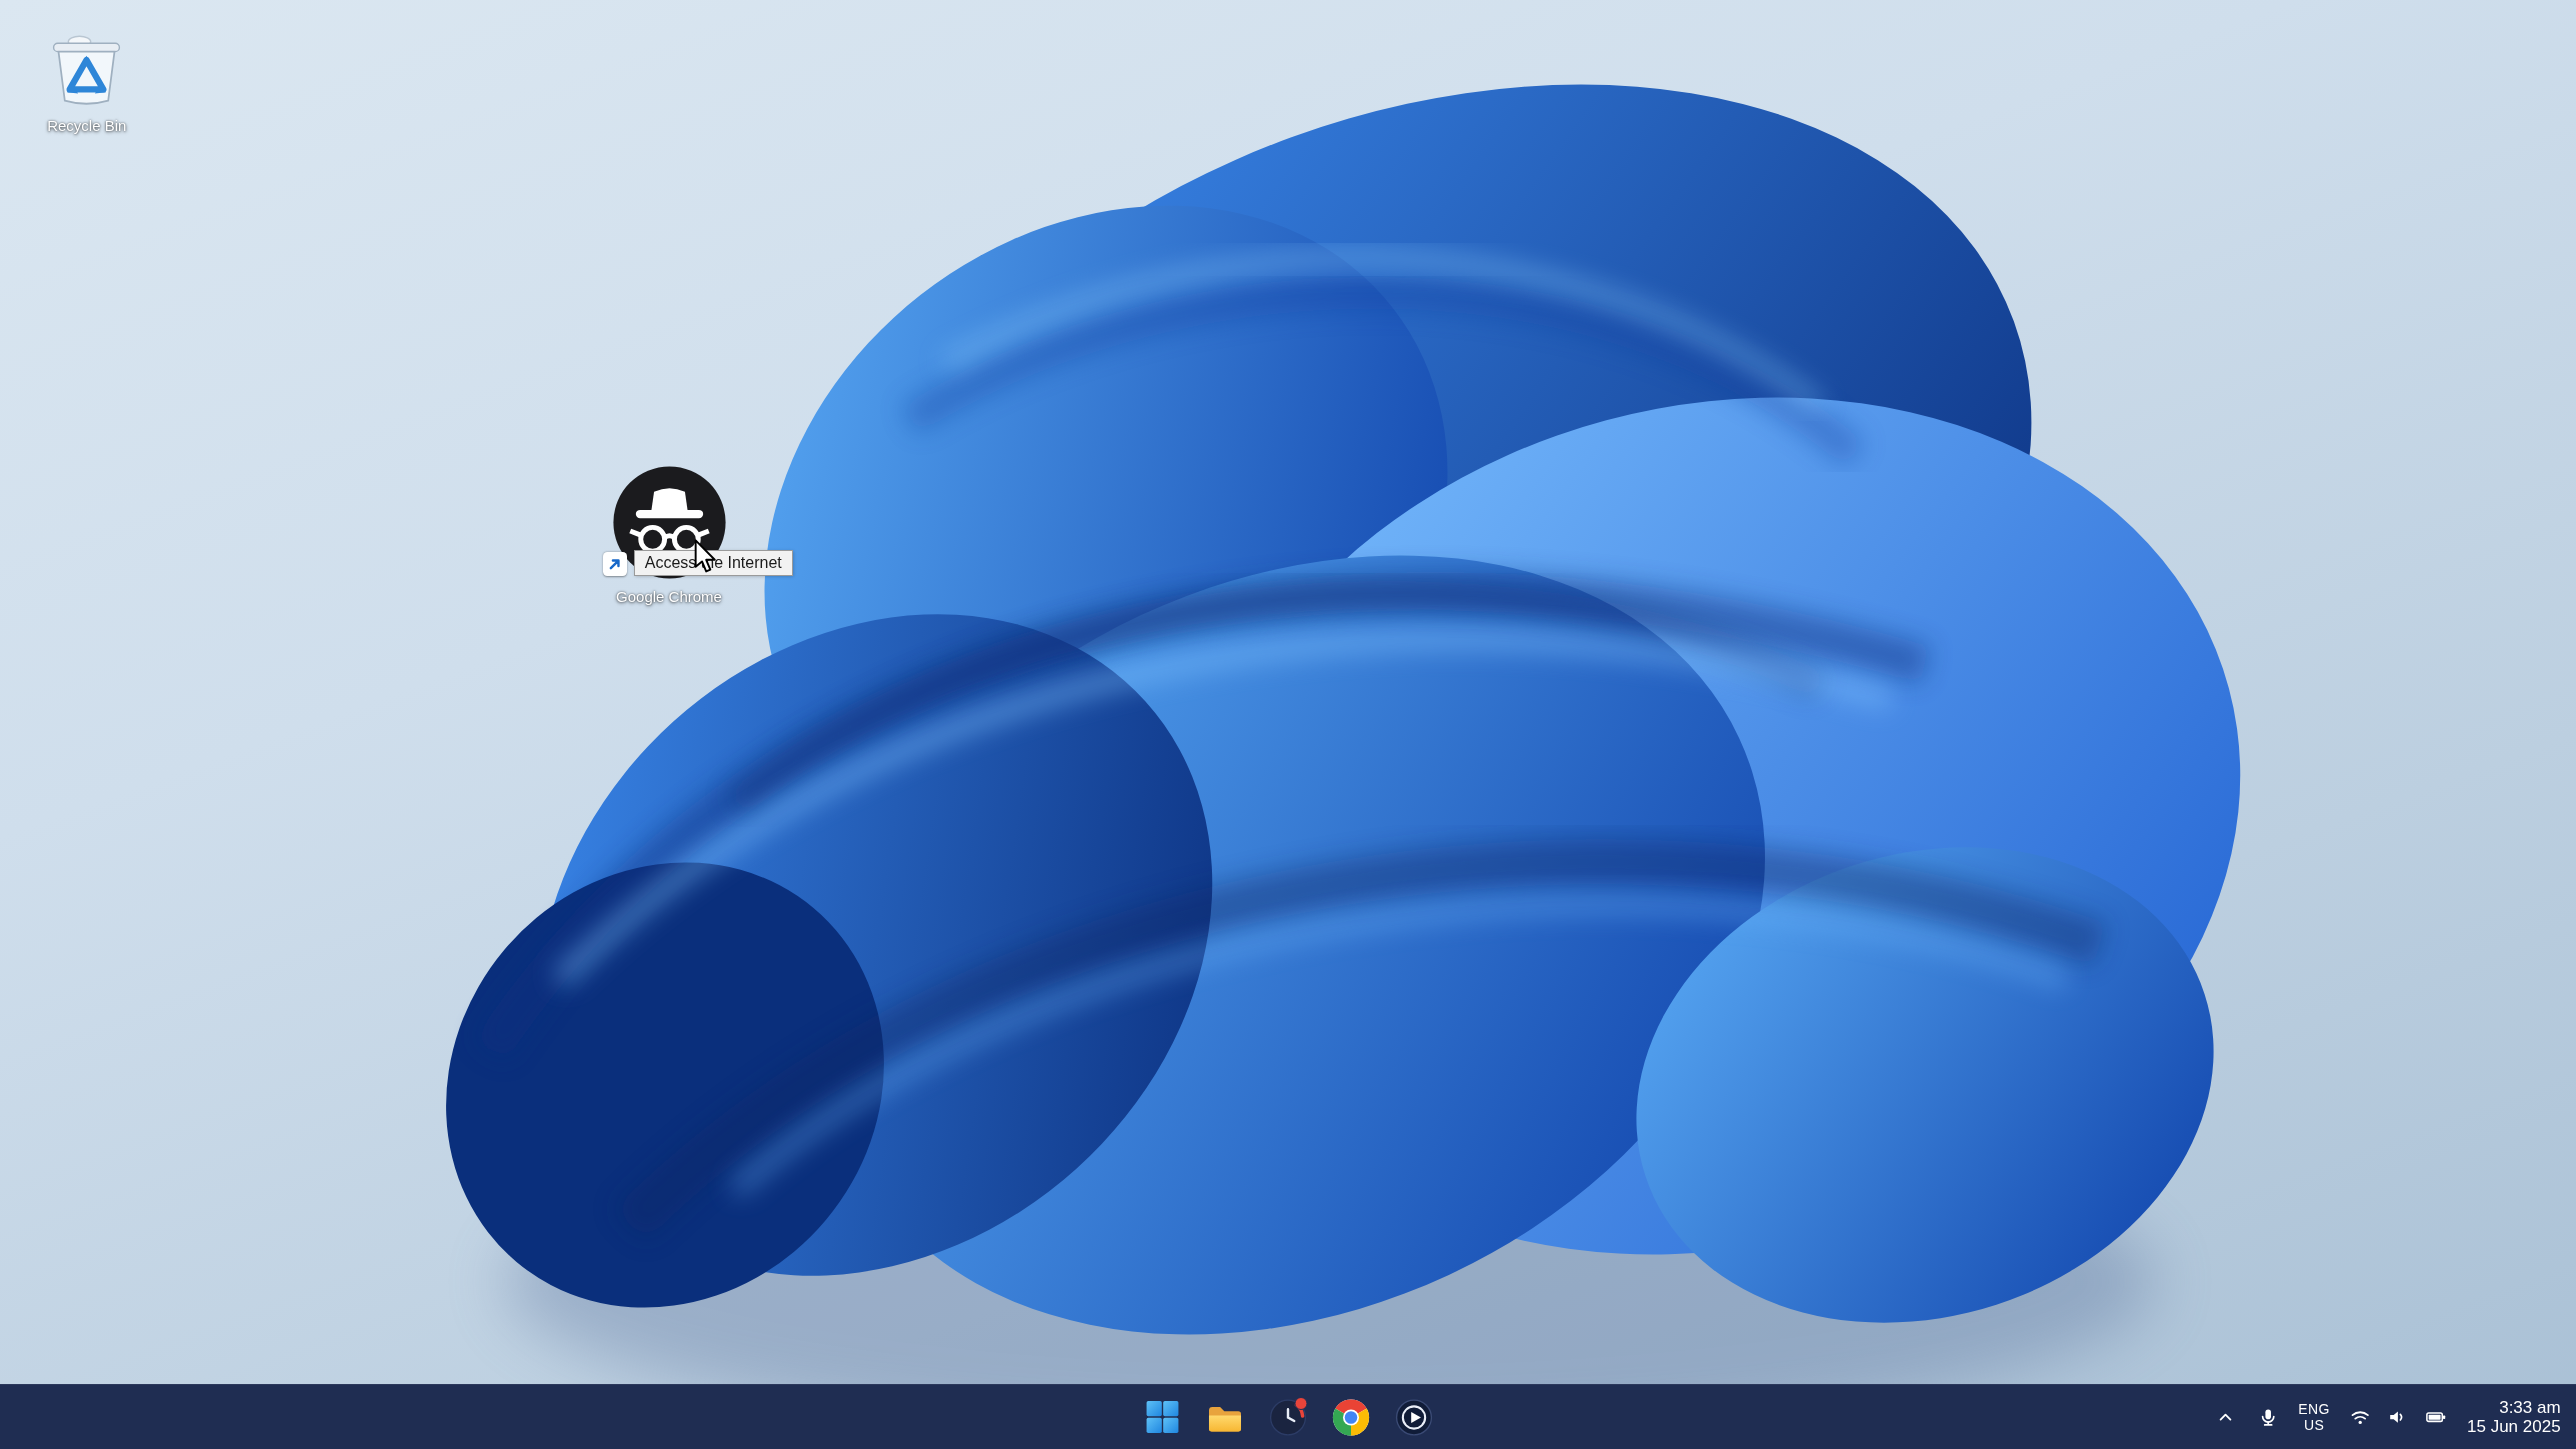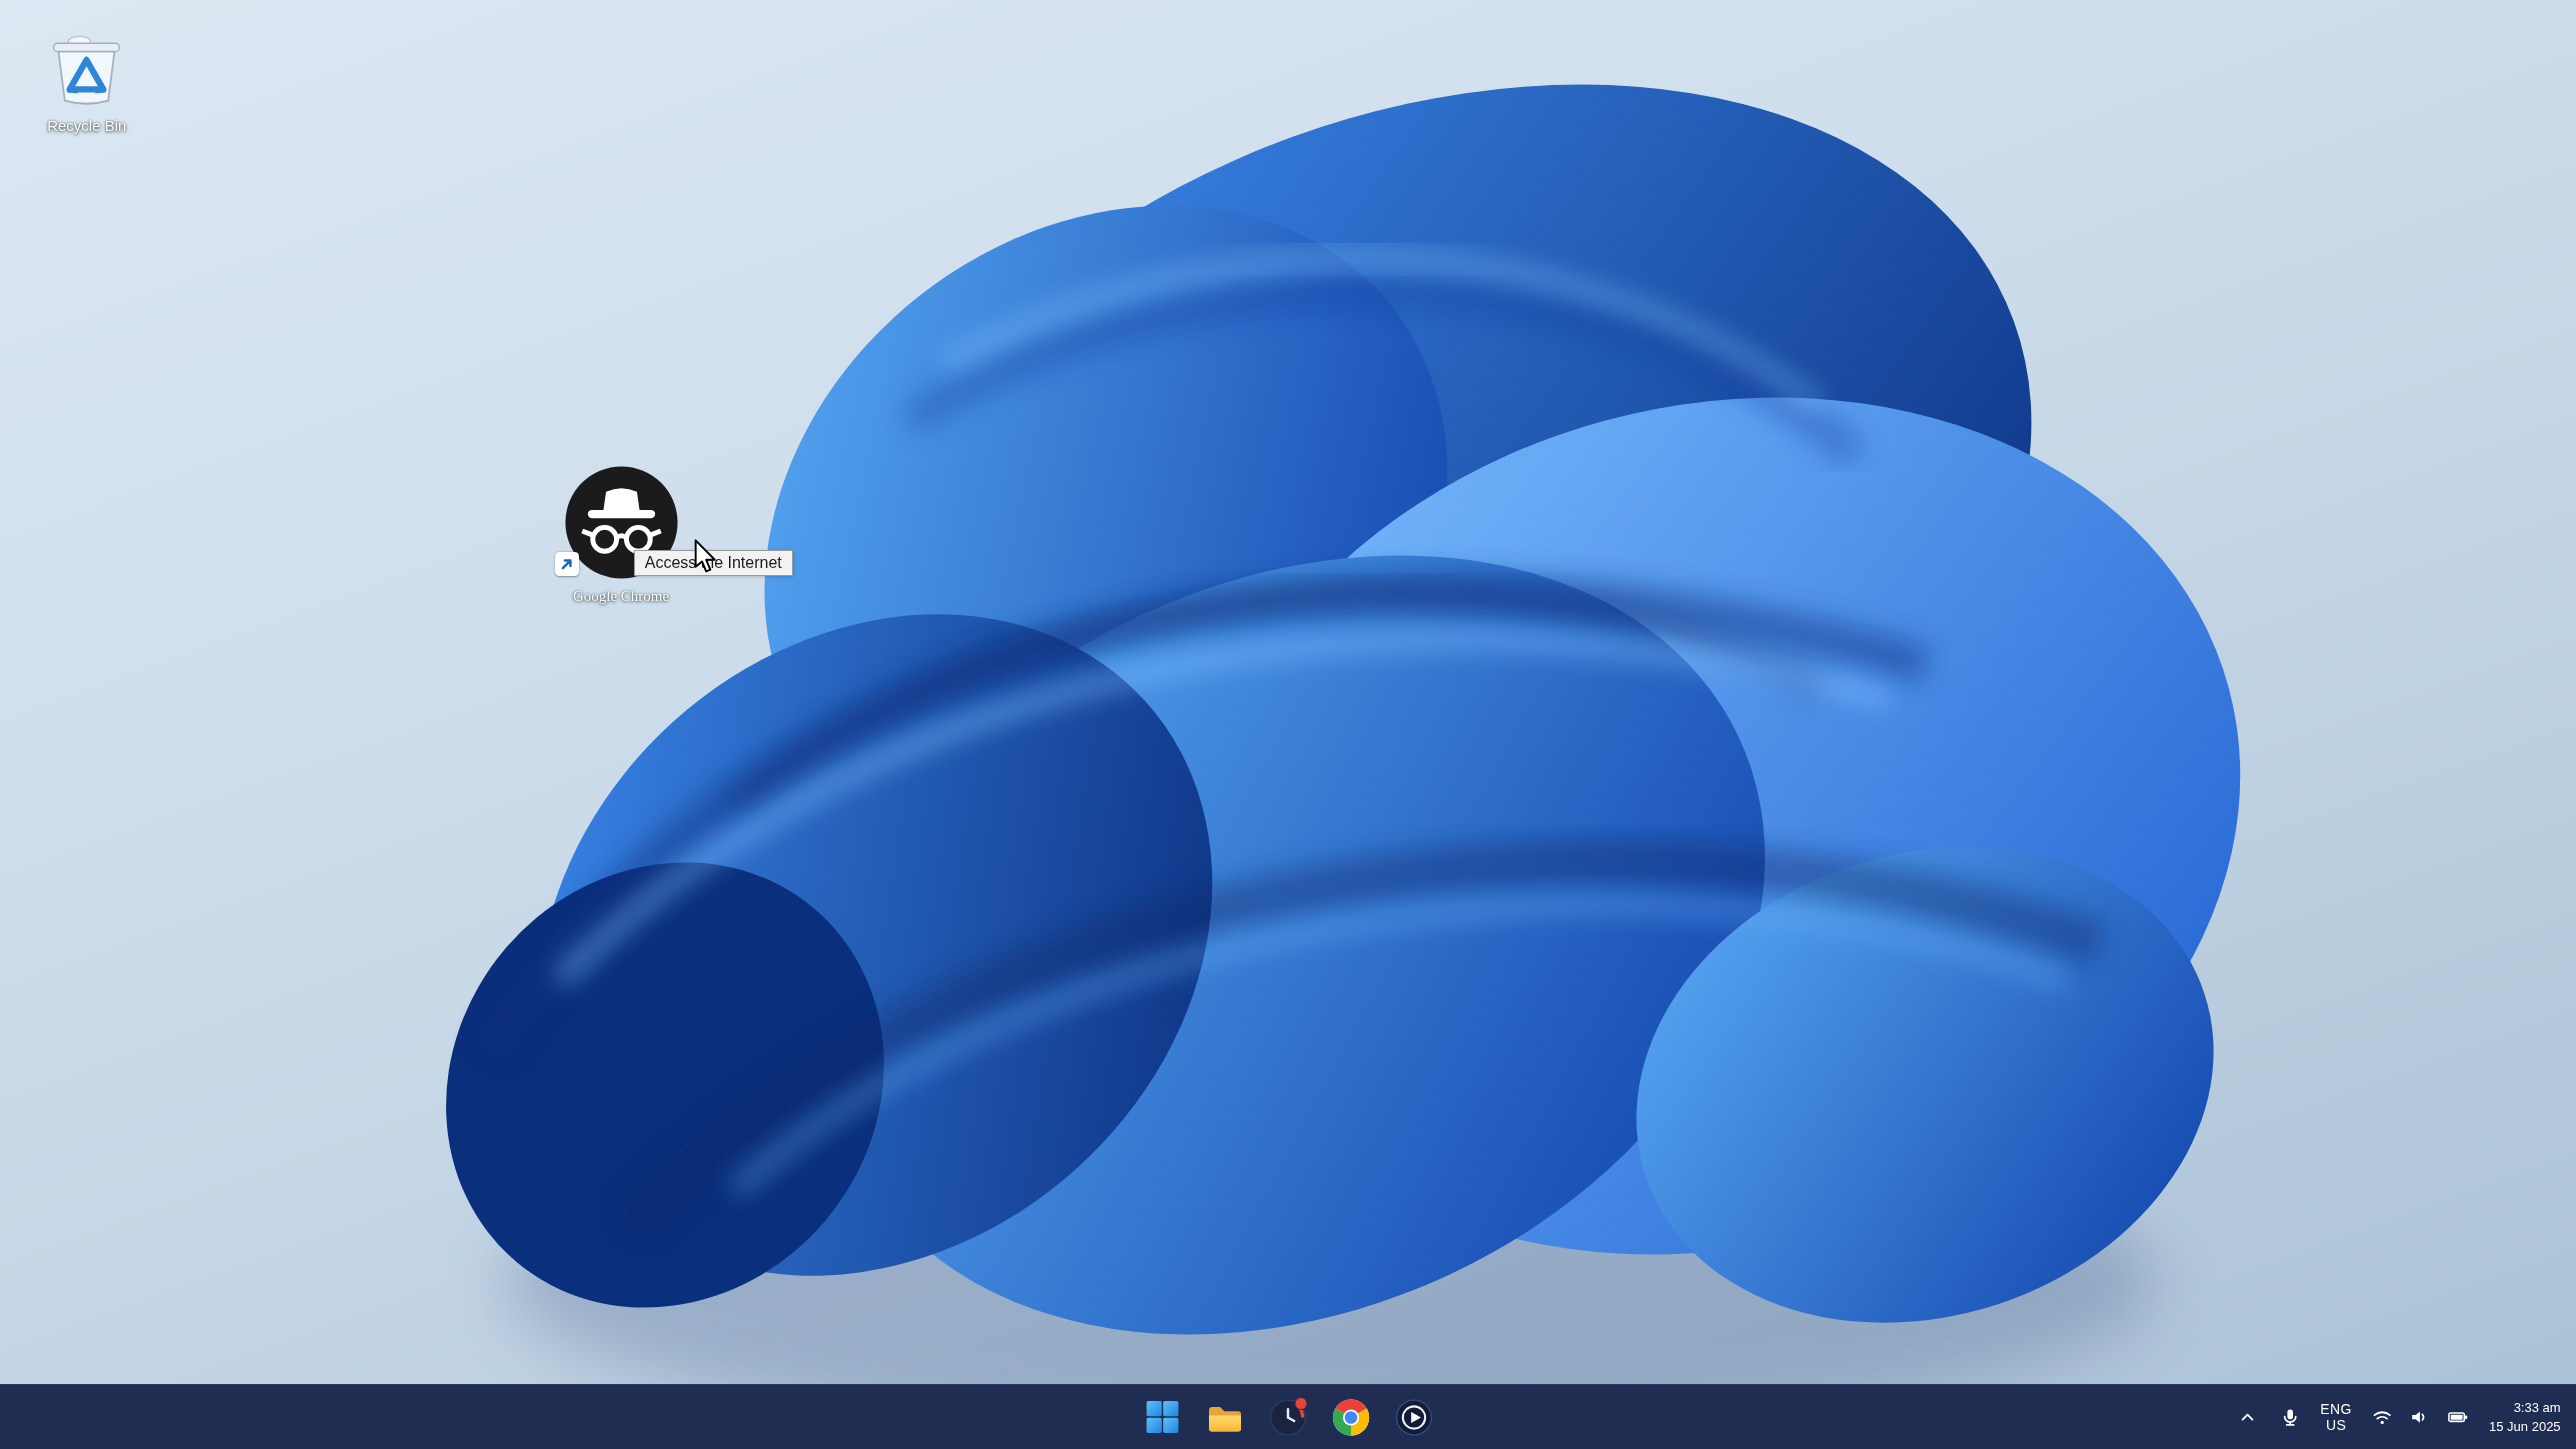--- a/index.html
+++ b/index.html
@@ -11,21 +11,21 @@
   .wallpaper-svg{position:absolute;left:0;top:0;width:2576px;height:1449px;z-index:1;}
 
   
   .desktop-icon{position:absolute;width:154px;display:flex;flex-direction:column;align-items:center;z-index:6;cursor:default;}
   .desktop-icon .icon-art{display:block;}
   .icon-label{
     margin-top:5.6px;color:#ffffff;font-size:15px;line-height:21px;text-align:center;
     text-shadow:0 1.4px 3.5px rgba(0,0,0,.65),0 0 2.1px rgba(0,0,0,.5);
   }
   #recycle-bin{left:9.8px;top:18px;}
-  #chrome-shortcut{left:544px;top:465px;font-family:Liberation Serif, serif;}
+  #chrome-shortcut{left:592px;top:465px;}
   .shortcut-overlay{
     position:absolute;left:11.2px;bottom:31px;width:24px;height:24px;background:#ffffff;
     border-radius:4.2px;box-shadow:0 0.7px 2.1px rgba(0,0,0,.4);display:flex;align-items:center;justify-content:center;z-index:12;
   }
 
   
   .tooltip{
     position:absolute;left:634px;top:550px;z-index:10;
     background:#f2f2f2;border:0.7px solid #9a9a9a;color:#1b1b1b;
     font-size:16px;line-height:16px;padding:4.2px 9.8px;white-space:nowrap;
@@ -51,21 +51,21 @@
   .badge{
     position:absolute;top:2.8px;right:2.8px;width:11.2px;height:11.2px;border-radius:50%;
     background:#e8443a;border:1.4px solid #1f2d52;
   }
   .taskbar-right{
     position:absolute;right:15.4px;top:0;height:64px;display:flex;align-items:center;gap:16px;color:#ffffff;
   }
   .tray-cluster{display:flex;align-items:center;gap:9.8px;}
   .tray-btn{display:flex;align-items:center;justify-content:center;cursor:pointer;padding:2.8px;}
   .lang-block{font-size:14px;line-height:16px;text-align:center;letter-spacing:0.4px;cursor:pointer;}
-  .clock-block{font-size:13px;line-height:19px;text-align:right;cursor:pointer;}
+  .clock-block{font-size:17px;line-height:19px;text-align:right;cursor:pointer;}
 </style>
 </head>
 <body>
 
 <svg class="wallpaper-svg" viewBox="0 0 3680 2070" aria-hidden="true">
   <defs>
     <linearGradient id="pgA" x1="0" y1="0" x2="1" y2="1">
       <stop offset="0" stop-color="#5caef8"></stop>
         <stop offset="1" stop-color="#0d3fa8"></stop>
     </linearGradient>

